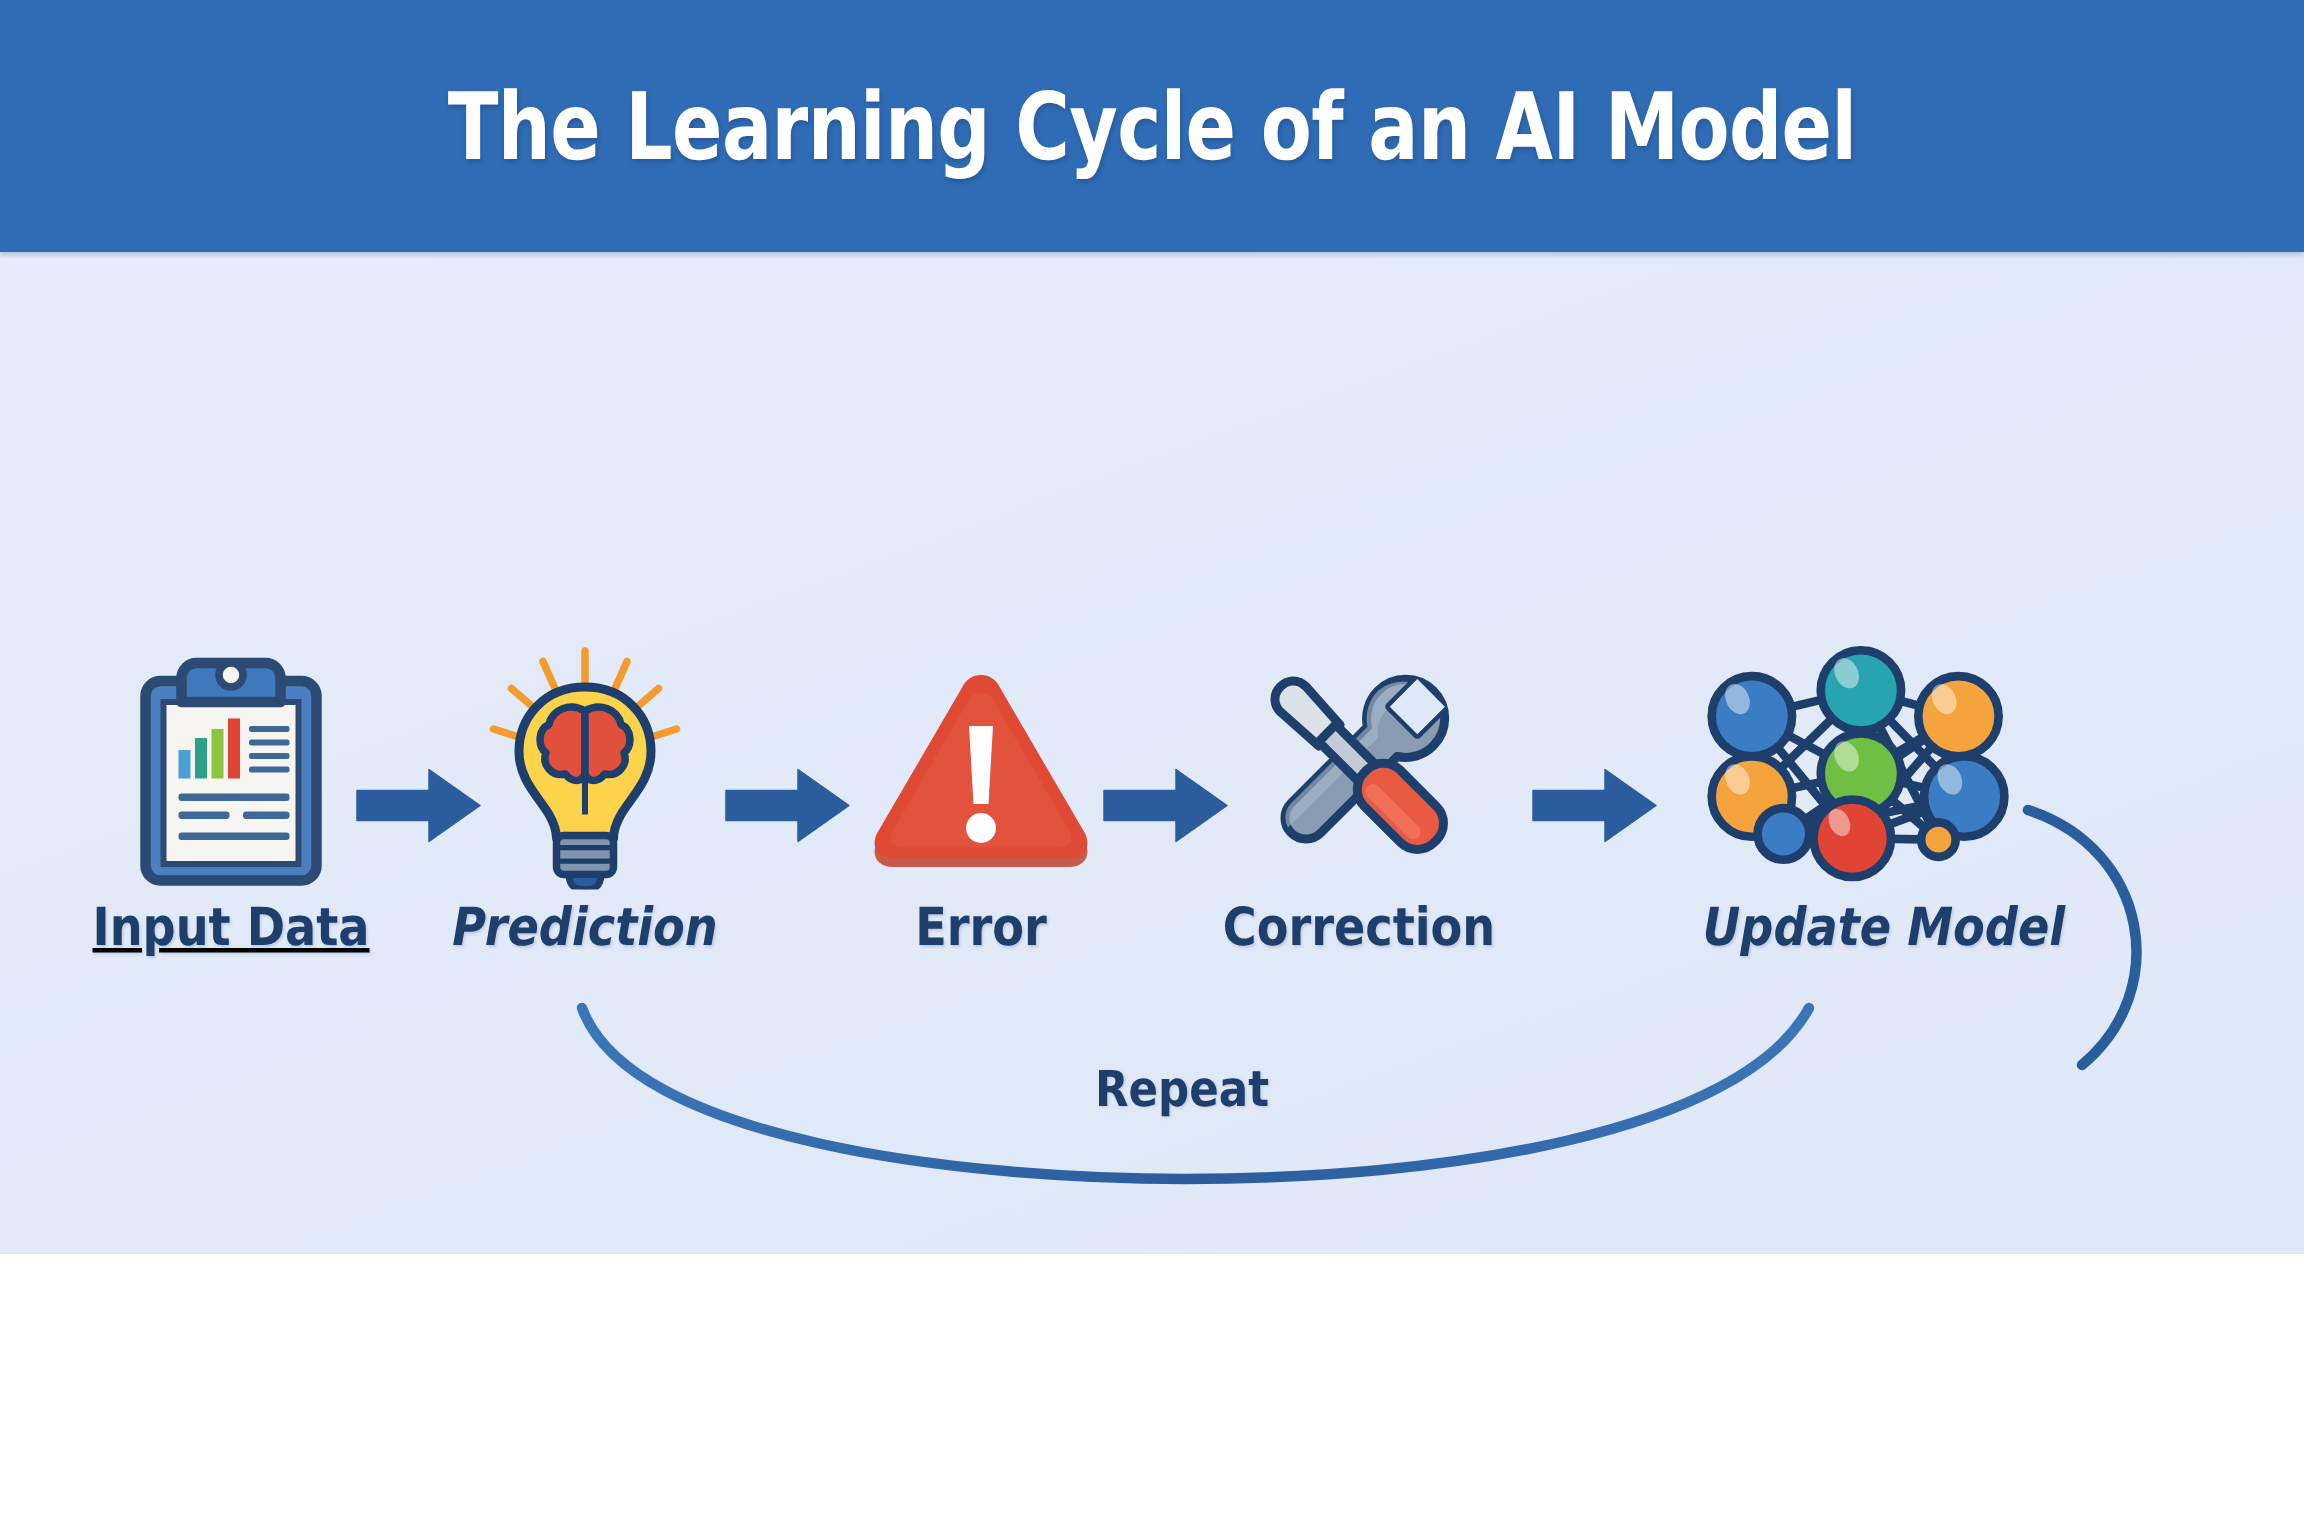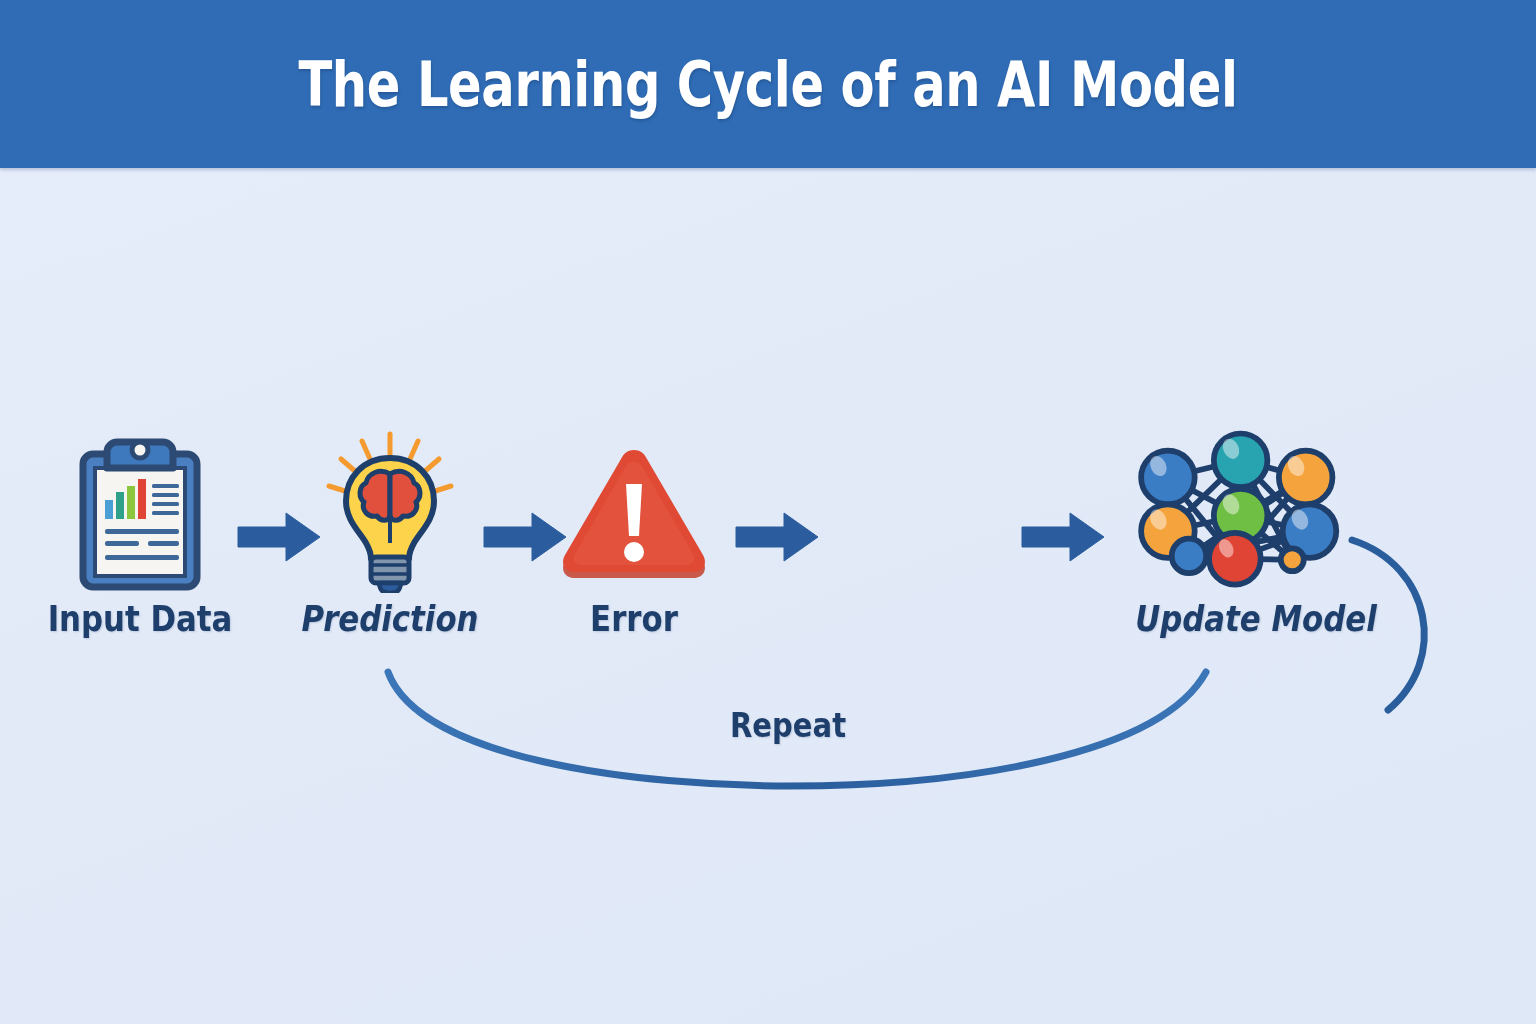--- a/index.html
+++ b/index.html
@@ -6,21 +6,21 @@
     margin: 0;
     padding: 0;
     background: #ffffff;
   }
   body {
     font-family: "Liberation Sans", sans-serif;
   }
   #canvas {
     position: relative;
     width: 1536px;
-    height: 1024px;
+    height: 836px;
     overflow: hidden;
     background: linear-gradient(160deg, #e6ecfa 0%, #e2eaf8 45%, #dfe8f7 100%);
   }
   #header-bar {
     position: absolute;
     left: 0;
     top: 0;
     width: 1536px;
     height: 168px;
     background: #2f6cb5;
@@ -107,21 +107,21 @@
         <stop offset="50%" stop-color="#2a5d9c"></stop>
         <stop offset="100%" stop-color="#3b76b8"></stop>
       </linearGradient>
     </defs>
     <path d="M 388 672 C 420 760 640 786 790 786 C 960 786 1160 756 1206 672" fill="none" stroke="url(#loopGrad)" stroke-width="7" stroke-linecap="round"></path>
     <path d="M 1352 540 C 1432 566 1448 660 1388 710" fill="none" stroke="#2a5d9c" stroke-width="7" stroke-linecap="round"></path>
   </svg>
 
   <div id="repeat-label">Repeat</div>
 
-  <div class="step" style="left:30px; top:428px;">
+  <div class="step" style="left:44px; top:428px;text-decoration:underline;">
     <div class="step-icon">
       <svg width="170" height="165" viewBox="0 0 170 165">
         <rect x="28" y="26" width="114" height="133" rx="10" fill="#4a7fc1" stroke="#2c4a73" stroke-width="7"></rect>
         <rect x="40" y="40" width="90" height="108" fill="#f7f5f1" stroke="#2c4a73" stroke-width="4"></rect>
         <path d="M 62 14 h 46 a 10 10 0 0 1 10 10 v 16 h -66 v -16 a 10 10 0 0 1 10 -10 z" fill="#3e78bd" stroke="#2c4a73" stroke-width="7" stroke-linejoin="round"></path>
         <circle cx="85" cy="22" r="8" fill="#f7f5f1" stroke="#2c4a73" stroke-width="5"></circle>
 
         <rect x="50" y="72" width="8" height="19" fill="#4a9fd5"></rect>
         <rect x="61" y="64" width="8" height="27" fill="#2fa18a"></rect>
         <rect x="72" y="58" width="8" height="33" fill="#8cc63f"></rect>
@@ -171,39 +171,60 @@
     </div>
     <div class="step-label">Prediction</div>
   </div>
 
   <div class="arrow" style="left:482px; top:509px;">
     <svg width="86" height="56" viewBox="0 0 86 56">
       <path d="M 2 18 H 50 V 4 L 84 28 L 50 52 V 38 H 2 Z" fill="#2b5d9e" stroke="#2b5d9e" stroke-width="1" stroke-linejoin="round"></path>
     </svg>
   </div>
 
-  <div class="step" style="left:524px; top:428px;">
+  <div class="step" style="left:544px; top:428px;">
     <div class="step-icon">
       <svg width="170" height="165" viewBox="0 0 170 165">
         <path d="M 85 28 C 91 28 95 31 98 37 L 154 133 C 159 142 154 150 144 150 H 26 C 16 150 11 142 16 133 L 72 37 C 75 31 79 28 85 28 Z" fill="#c4402c" opacity="0.85"></path>
         <path d="M 85 22 C 91 22 95 25 98 31 L 154 127 C 159 136 154 144 144 144 H 26 C 16 144 11 136 16 127 L 72 31 C 75 25 79 22 85 22 Z" fill="#e04a35"></path>
         <path d="M 85 34 C 89 34 92 36 94 40 L 144 126 C 147 132 144 137 137 137 H 33 C 26 137 23 132 26 126 L 76 40 C 78 36 81 34 85 34 Z" fill="#e35a42" opacity="0.55"></path>
         <path d="M 77 56 h 16 l -3 52 h -10 z" fill="#ffffff"></path>
         <circle cx="85" cy="124" r="10" fill="#ffffff"></circle>
       </svg>
     </div>
     <div class="step-label">Error</div>
   </div>
 
   <div class="arrow" style="left:734px; top:509px;">
     <svg width="86" height="56" viewBox="0 0 86 56">
       <path d="M 2 18 H 50 V 4 L 84 28 L 50 52 V 38 H 2 Z" fill="#2b5d9e" stroke="#2b5d9e" stroke-width="1" stroke-linejoin="round"></path>
     </svg>
   </div>
 
+  <div class="step" style="left:796px; top:428px;">
+    <div class="step-icon">
+      <svg width="170" height="165" viewBox="0 0 170 165">
+
+        <g transform="rotate(45 85 82)">
+          <path d="M 85 12 a 26 26 0 0 1 26 26 a 26 26 0 0 1 -12 22 v 72 a 14 14 0 0 1 -28 0 v -72 a 26 26 0 0 1 -12 -22 a 26 26 0 0 1 26 -26 z" fill="#8a9cb2" stroke="#1e3f6b" stroke-width="6" stroke-linejoin="round"></path>
+          <path d="M 75 16 a 26 26 0 0 0 -16 22 a 26 26 0 0 0 12 22 v 72 a 14 14 0 0 0 10 13 V 60 a 20 20 0 0 1 -8 -22 a 20 20 0 0 1 2 -22 z" fill="#a9b9cc" opacity="0.6"></path>
+          <path d="M 72 14 v 26 h 26 V 14" fill="none" stroke="#1e3f6b" stroke-width="6" stroke-linejoin="round"></path>
+          <rect x="72" y="14" width="26" height="26" fill="#dfe8f7"></rect>
+        </g>
+
+        <g transform="rotate(-45 85 82)">
+          <path d="M 85 8 c -7 0 -12 5 -12 12 l 2 34 h 20 l 2 -34 c 0 -7 -5 -12 -12 -12 z" fill="#dbe2ea" stroke="#1e3f6b" stroke-width="6" stroke-linejoin="round"></path>
+          <rect x="77" y="52" width="16" height="38" fill="#c3ccd6" stroke="#1e3f6b" stroke-width="6"></rect>
+          <rect x="68" y="88" width="34" height="66" rx="16" fill="#ea5a42" stroke="#1e3f6b" stroke-width="6"></rect>
+          <rect x="74" y="96" width="10" height="48" rx="5" fill="#f4775f" opacity="0.7"></rect>
+        </g>
+      </svg>
+    </div>
+    <div class="step-label">Correction</div>
+  </div>
 
   <div class="arrow" style="left:1020px; top:509px;">
     <svg width="86" height="56" viewBox="0 0 86 56">
       <path d="M 2 18 H 50 V 4 L 84 28 L 50 52 V 38 H 2 Z" fill="#2b5d9e" stroke="#2b5d9e" stroke-width="1" stroke-linejoin="round"></path>
     </svg>
   </div>
 
   <div class="step" style="left:1122px; top:428px;font-style:italic;">
     <div class="step-icon">
       <svg width="230" height="165" viewBox="0 0 230 165">

